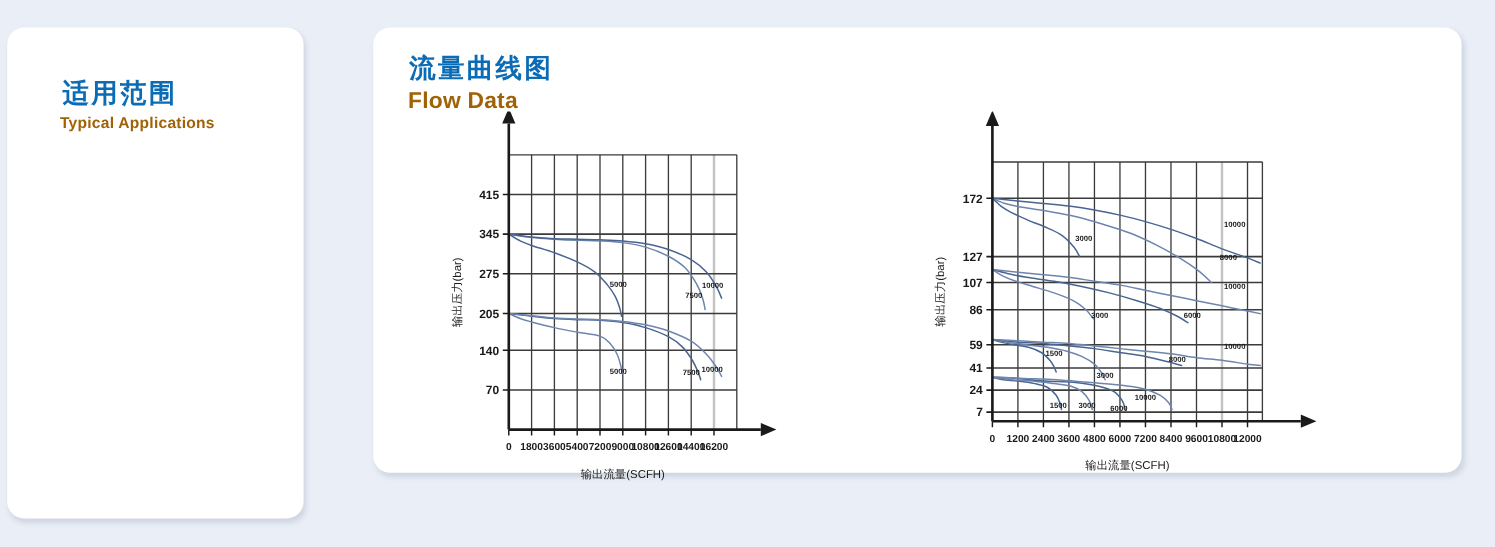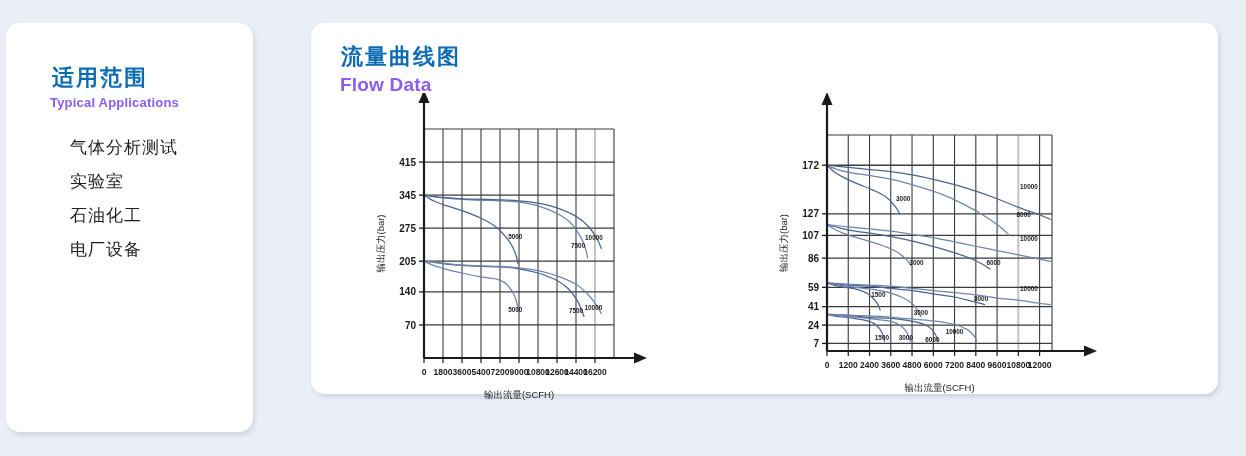--- a/index.html
+++ b/index.html
@@ -36,21 +36,21 @@
     width: 907px;
     height: 371px;
     text-align: right;
   }
   .title-cn {
     color: #0b6cb5;
     font-weight: bold;
     letter-spacing: 2px;
   }
   .title-en {
-    color: #8b5cf6;
+    color: #a16207;
     font-weight: bold;
     letter-spacing: 0.2px;
   }
   #applications-title-cn {
     position: absolute;
     left: 46px;
     top: 40px;
     font-size: 22px;
   }
   #applications-title-en {
@@ -116,26 +116,20 @@
   }
 </style>
 </head>
 <body>
 
 <div class="stage">
 
   <div class="panel" id="panel-applications">
     <div class="title-cn" id="applications-title-cn">适用范围</div>
     <div class="title-en" id="applications-title-en">Typical Applications</div>
-    <div id="applications-list">
-      <div class="app-item">气体分析测试</div>
-      <div class="app-item">实验室</div>
-      <div class="app-item">石油化工</div>
-      <div class="app-item">电厂设备</div>
-    </div>
   </div>
 
   <div class="panel" id="panel-flowdata">
     <div class="title-cn" id="flowdata-title-cn">流量曲线图</div>
     <div class="title-en" id="flowdata-title-en">Flow Data</div>
 
     <div class="chart" id="chart-1">
       <svg id="svg-chart-1" width="420" height="330" viewBox="0 0 420 330">
           <rect x="99" y="36" width="190" height="229" fill="#ffffff"></rect>
           <line x1="118" y1="36" x2="118" y2="265" stroke="#3b3b3b" stroke-width="1.1"></line>

